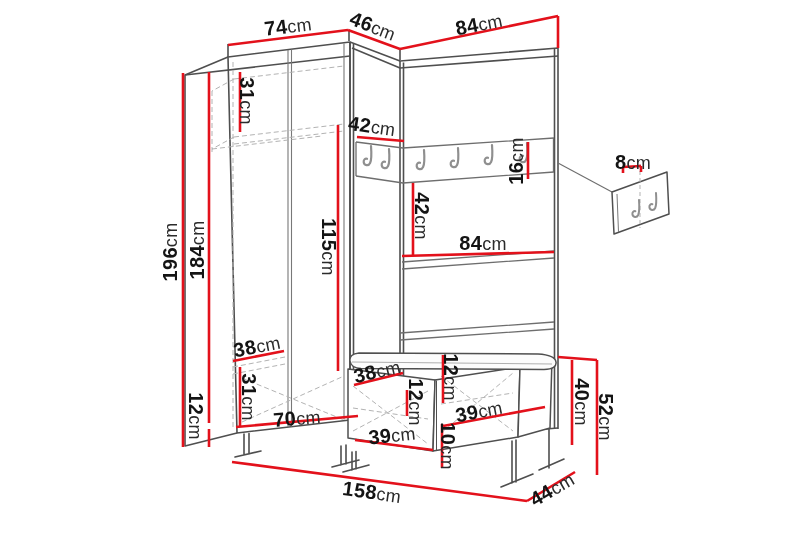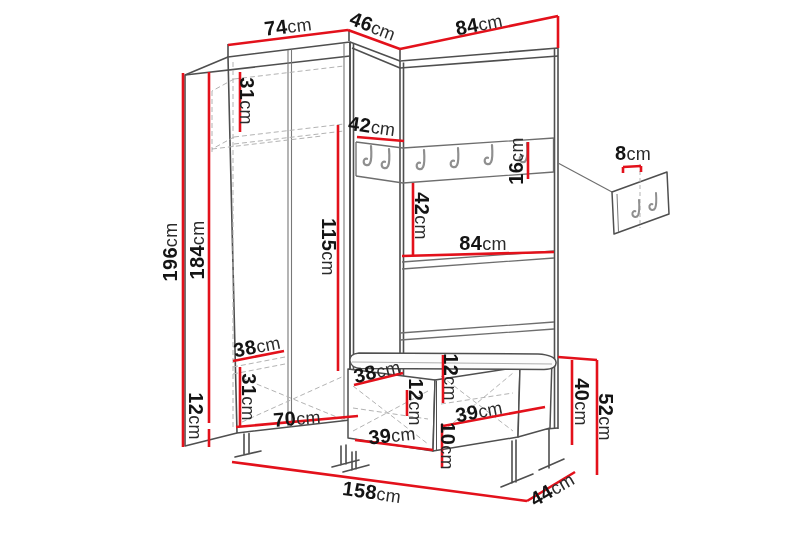--- a/index.html
+++ b/index.html
@@ -131,21 +131,21 @@
       </g>
   </svg>
 
   <div id="labels">
       <div class="dim-label" style="left: 288px; top: 26px; transform: translate(-50%, -50%) rotate(-7deg); color: rgb(20, 20, 20);"><span class="val">74</span><span class="unit">cm</span></div>
       <div class="dim-label" style="left: 373px; top: 26px; transform: translate(-50%, -50%) rotate(21deg); color: rgb(20, 20, 20);"><span class="val">46</span><span class="unit">cm</span></div>
       <div class="dim-label" style="left: 479px; top: 24px; transform: translate(-50%, -50%) rotate(-11deg); color: rgb(20, 20, 20);"><span class="val">84</span><span class="unit">cm</span></div>
       <div class="dim-label" style="left: 247px; top: 101px; transform: translate(-50%, -50%) rotate(90deg); color: rgb(20, 20, 20);"><span class="val">31</span><span class="unit">cm</span></div>
       <div class="dim-label" style="left: 372px; top: 126px; transform: translate(-50%, -50%) rotate(8deg); color: rgb(20, 20, 20);"><span class="val">42</span><span class="unit">cm</span></div>
       <div class="dim-label" style="left: 516px; top: 161px; transform: translate(-50%, -50%) rotate(-90deg); color: rgb(20, 20, 20);"><span class="val">16</span><span class="unit">cm</span></div>
-      <div class="dim-label" style="left: 633px; top: 153px; transform: translate(-50%, -50%) rotate(0deg); color: rgb(20, 20, 20); text-align: center;"><span class="val">8</span><span class="unit">cm</span></div>
+      <div class="dim-label" style="left: 633px; top: 162px; transform: translate(-50%, -50%) rotate(0deg); color: rgb(20, 20, 20); text-align: center;"><span class="val">8</span><span class="unit">cm</span></div>
       <div class="dim-label" style="left: 422px; top: 216px; transform: translate(-50%, -50%) rotate(90deg); color: rgb(20, 20, 20);"><span class="val">42</span><span class="unit">cm</span></div>
       <div class="dim-label" style="left: 483px; top: 243px; transform: translate(-50%, -50%) rotate(0deg); color: rgb(20, 20, 20);"><span class="val">84</span><span class="unit">cm</span></div>
       <div class="dim-label" style="left: 329px; top: 247px; transform: translate(-50%, -50%) rotate(90deg); color: rgb(20, 20, 20);"><span class="val">115</span><span class="unit">cm</span></div>
       <div class="dim-label" style="left: 170px; top: 252px; transform: translate(-50%, -50%) rotate(-90deg); color: rgb(20, 20, 20);"><span class="val">196</span><span class="unit">cm</span></div>
       <div class="dim-label" style="left: 197px; top: 250px; transform: translate(-50%, -50%) rotate(-90deg); color: rgb(20, 20, 20);"><span class="val">184</span><span class="unit">cm</span></div>
       <div class="dim-label" style="left: 257px; top: 346px; transform: translate(-50%, -50%) rotate(-11deg); color: rgb(20, 20, 20);"><span class="val">38</span><span class="unit">cm</span></div>
       <div class="dim-label" style="left: 249px; top: 397px; transform: translate(-50%, -50%) rotate(90deg); color: rgb(20, 20, 20);"><span class="val">31</span><span class="unit">cm</span></div>
       <div class="dim-label" style="left: 297px; top: 418px; transform: translate(-50%, -50%) rotate(-5deg); color: rgb(20, 20, 20);"><span class="val">70</span><span class="unit">cm</span></div>
       <div class="dim-label" style="left: 196px; top: 416px; transform: translate(-50%, -50%) rotate(90deg); color: rgb(20, 20, 20);"><span class="val">12</span><span class="unit">cm</span></div>
       <div class="dim-label" style="left: 377px; top: 371px; transform: translate(-50%, -50%) rotate(-13deg); color: rgb(20, 20, 20);"><span class="val">38</span><span class="unit">cm</span></div>

